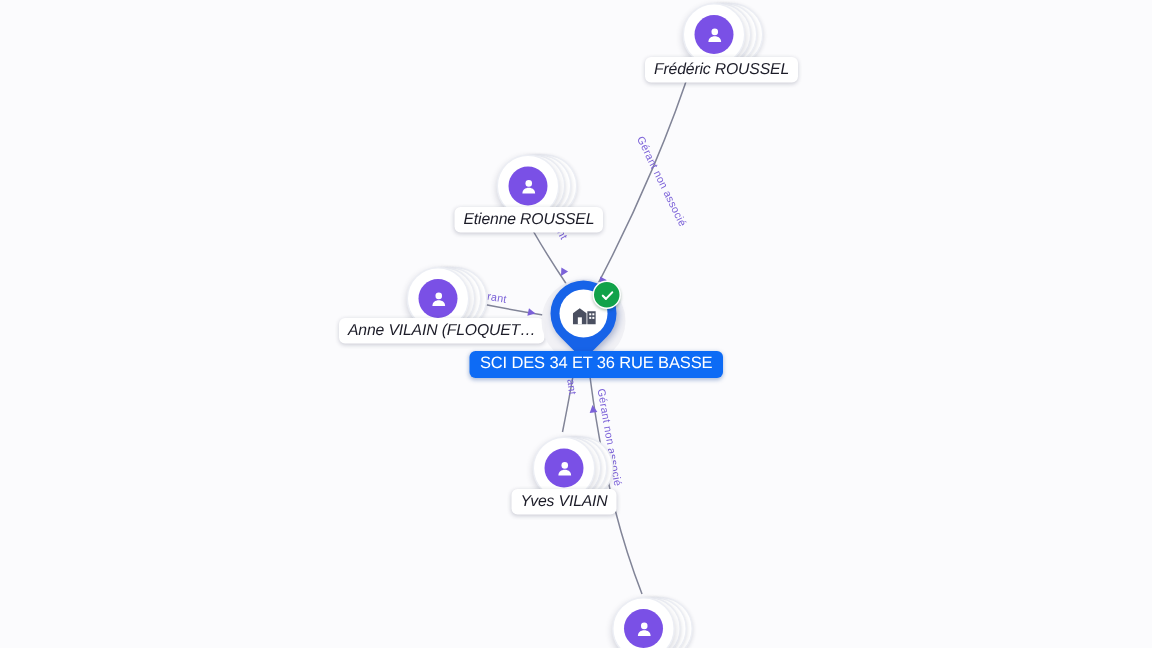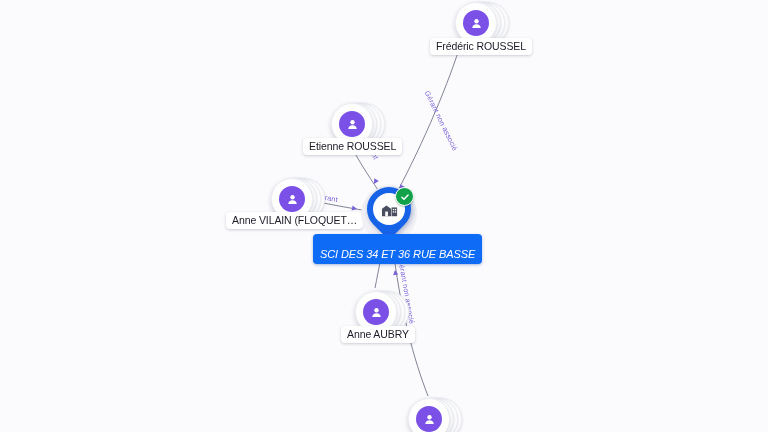--- a/index.html
+++ b/index.html
@@ -65,20 +65,21 @@
     position:absolute;
     background:#ffffff;
     border-radius:4px;
     box-shadow:0 1px 3px rgba(30,35,70,.22);
     padding:2px 6px 3px 6px;
     font-size:10.5px;
     line-height:12px;
     color:#1c1c28;
     white-space:nowrap;
     letter-spacing:-.1px;
+    font-style:italic;
   }
 
   
   .company-node{width:58px;height:64px;}
   .pin-halo{
     position:absolute;left:1px;top:1px;
     width:56px;height:56px;border-radius:50%;
     background:#f0f0f4;
     opacity:.9;
   }
@@ -105,27 +106,26 @@
     display:flex;align-items:center;justify-content:center;
     box-shadow:0 1px 2px rgba(0,60,20,.3);
   }
   .verified-badge svg{display:block;}
 
   .company-label{
     position:absolute;
     background:#0d6bf5;
     color:#ffffff;
     border-radius:4px;
-    padding:14px 7px 3px 7px;
+    padding:2px 7px 3px 7px;
     font-size:11px;
     line-height:13px;
     white-space:nowrap;
     letter-spacing:-.1px;
     box-shadow:0 1px 3px rgba(10,60,150,.35);
-    font-style:italic;
   }
 </style>
 </head>
 <body>
 
 <div id="graph-canvas">
 
   <svg class="edge-layer" viewBox="0 0 768 432" xmlns="http://www.w3.org/2000/svg">
     <g id="edges-group">
         <g>
@@ -205,21 +205,21 @@
         <div class="stack-card c1"></div>
         <div class="stack-card c0">
           <span class="avatar-circle">
             <svg width="15" height="15" viewBox="0 0 24 24" aria-hidden="true">
               <circle cx="12" cy="8.4" r="3.5" fill="#ffffff"></circle>
               <path d="M5.2 19.2c0-3.8 3.1-6.1 6.8-6.1s6.8 2.3 6.8 6.1z" fill="#ffffff"></path>
             </svg>
           </span>
         </div>
       </div>
-      <div class="node-label" style="left: 341px; top: 326px;">Anne AUBRY</div>
+      <div class="node-label" style="left: 341px; top: 326px;">Yves VILAIN</div>
       <div class="node person-node" style="left: 408px; top: 398px;">
         <div class="stack-card c3"></div>
         <div class="stack-card c2"></div>
         <div class="stack-card c1"></div>
         <div class="stack-card c0">
           <span class="avatar-circle">
             <svg width="15" height="15" viewBox="0 0 24 24" aria-hidden="true">
               <circle cx="12" cy="8.4" r="3.5" fill="#ffffff"></circle>
               <path d="M5.2 19.2c0-3.8 3.1-6.1 6.8-6.1s6.8 2.3 6.8 6.1z" fill="#ffffff"></path>
             </svg>

